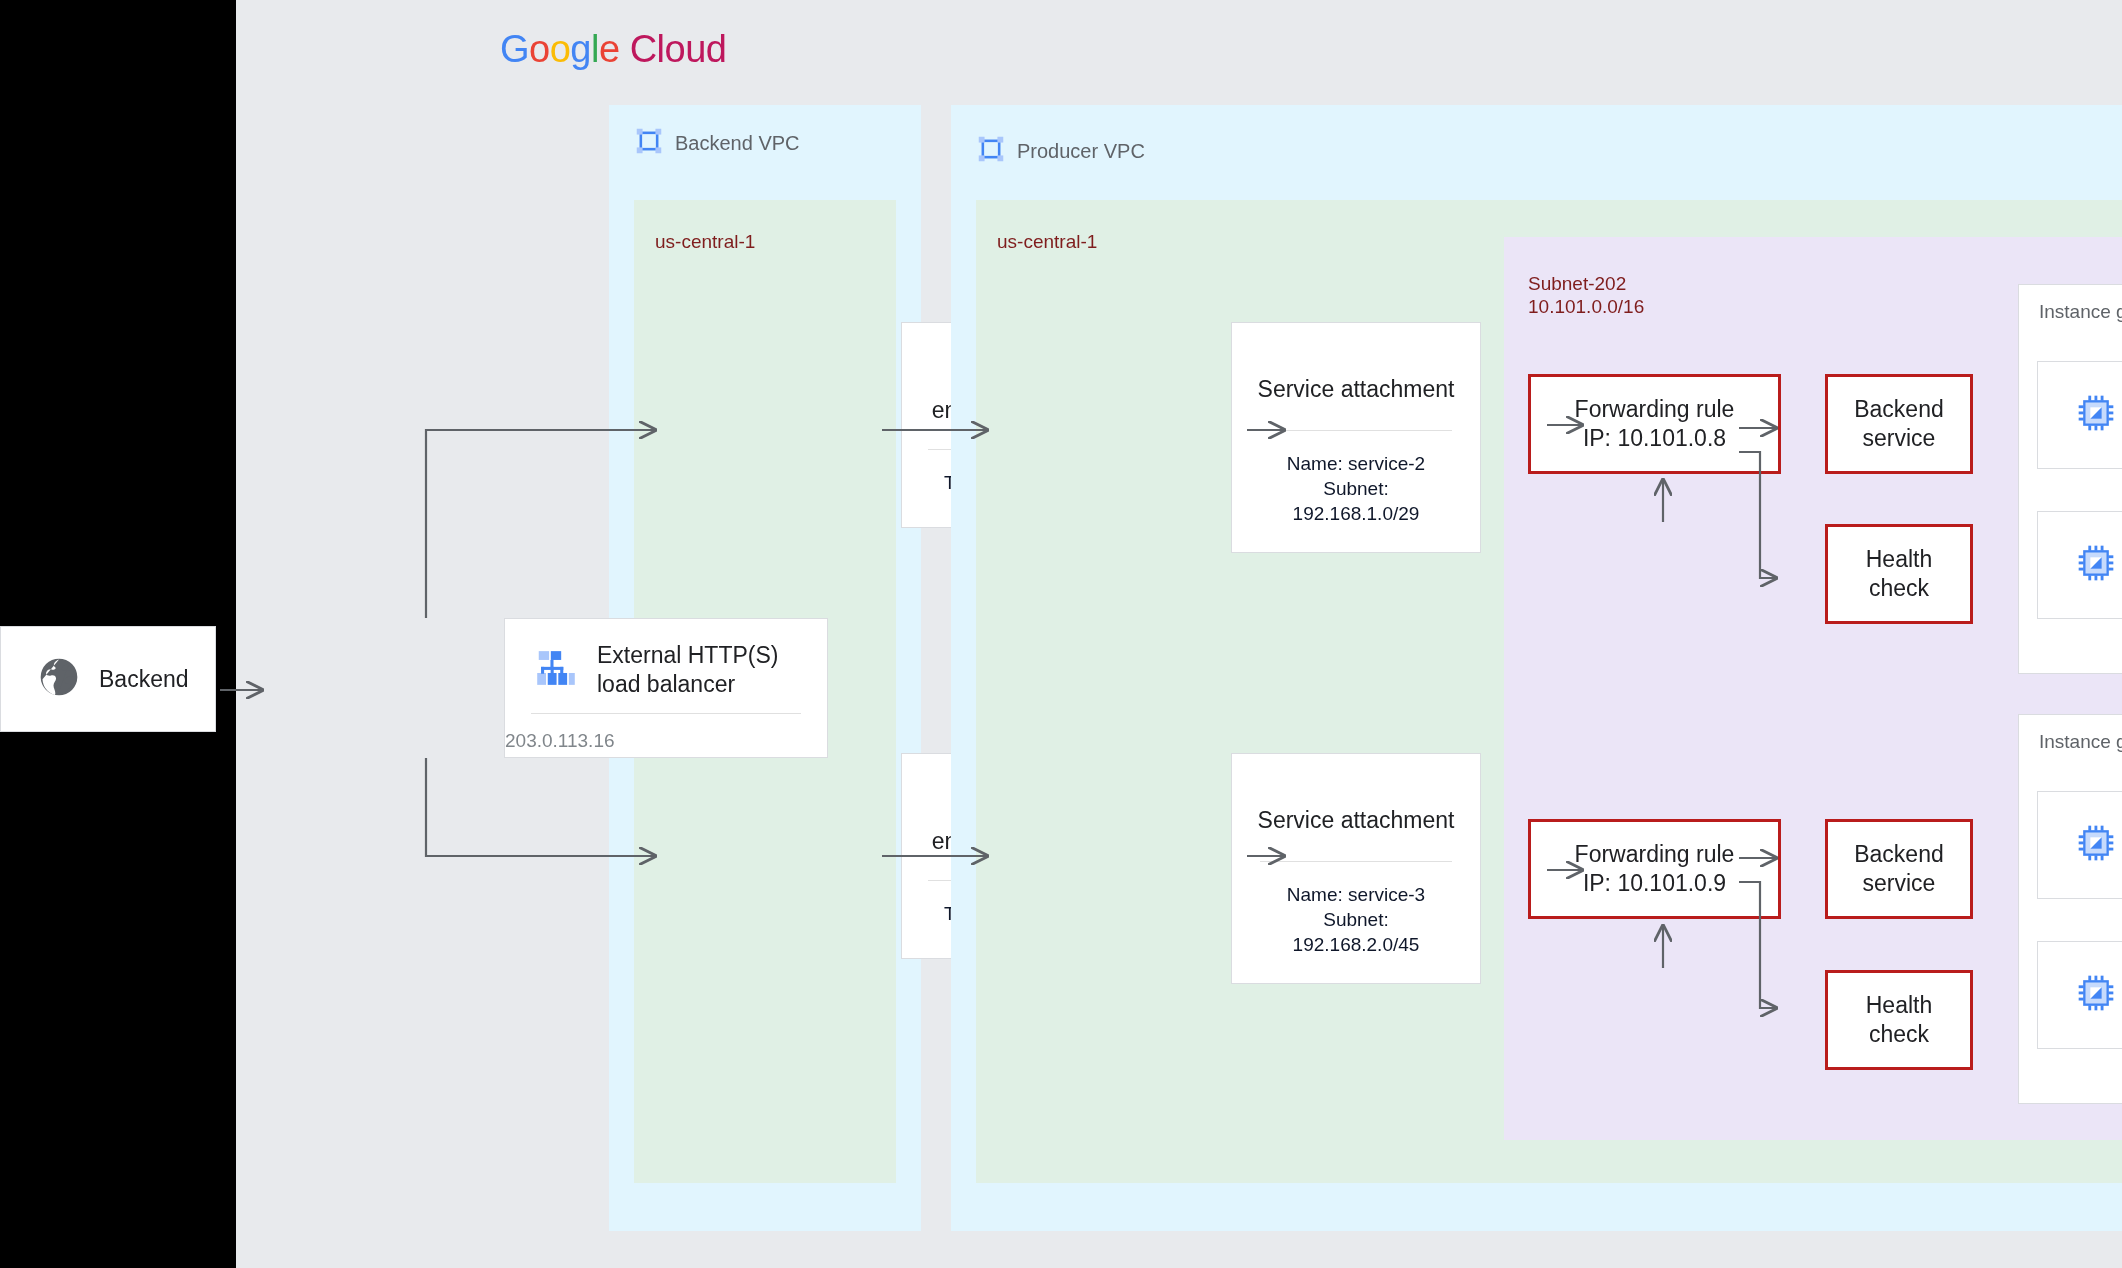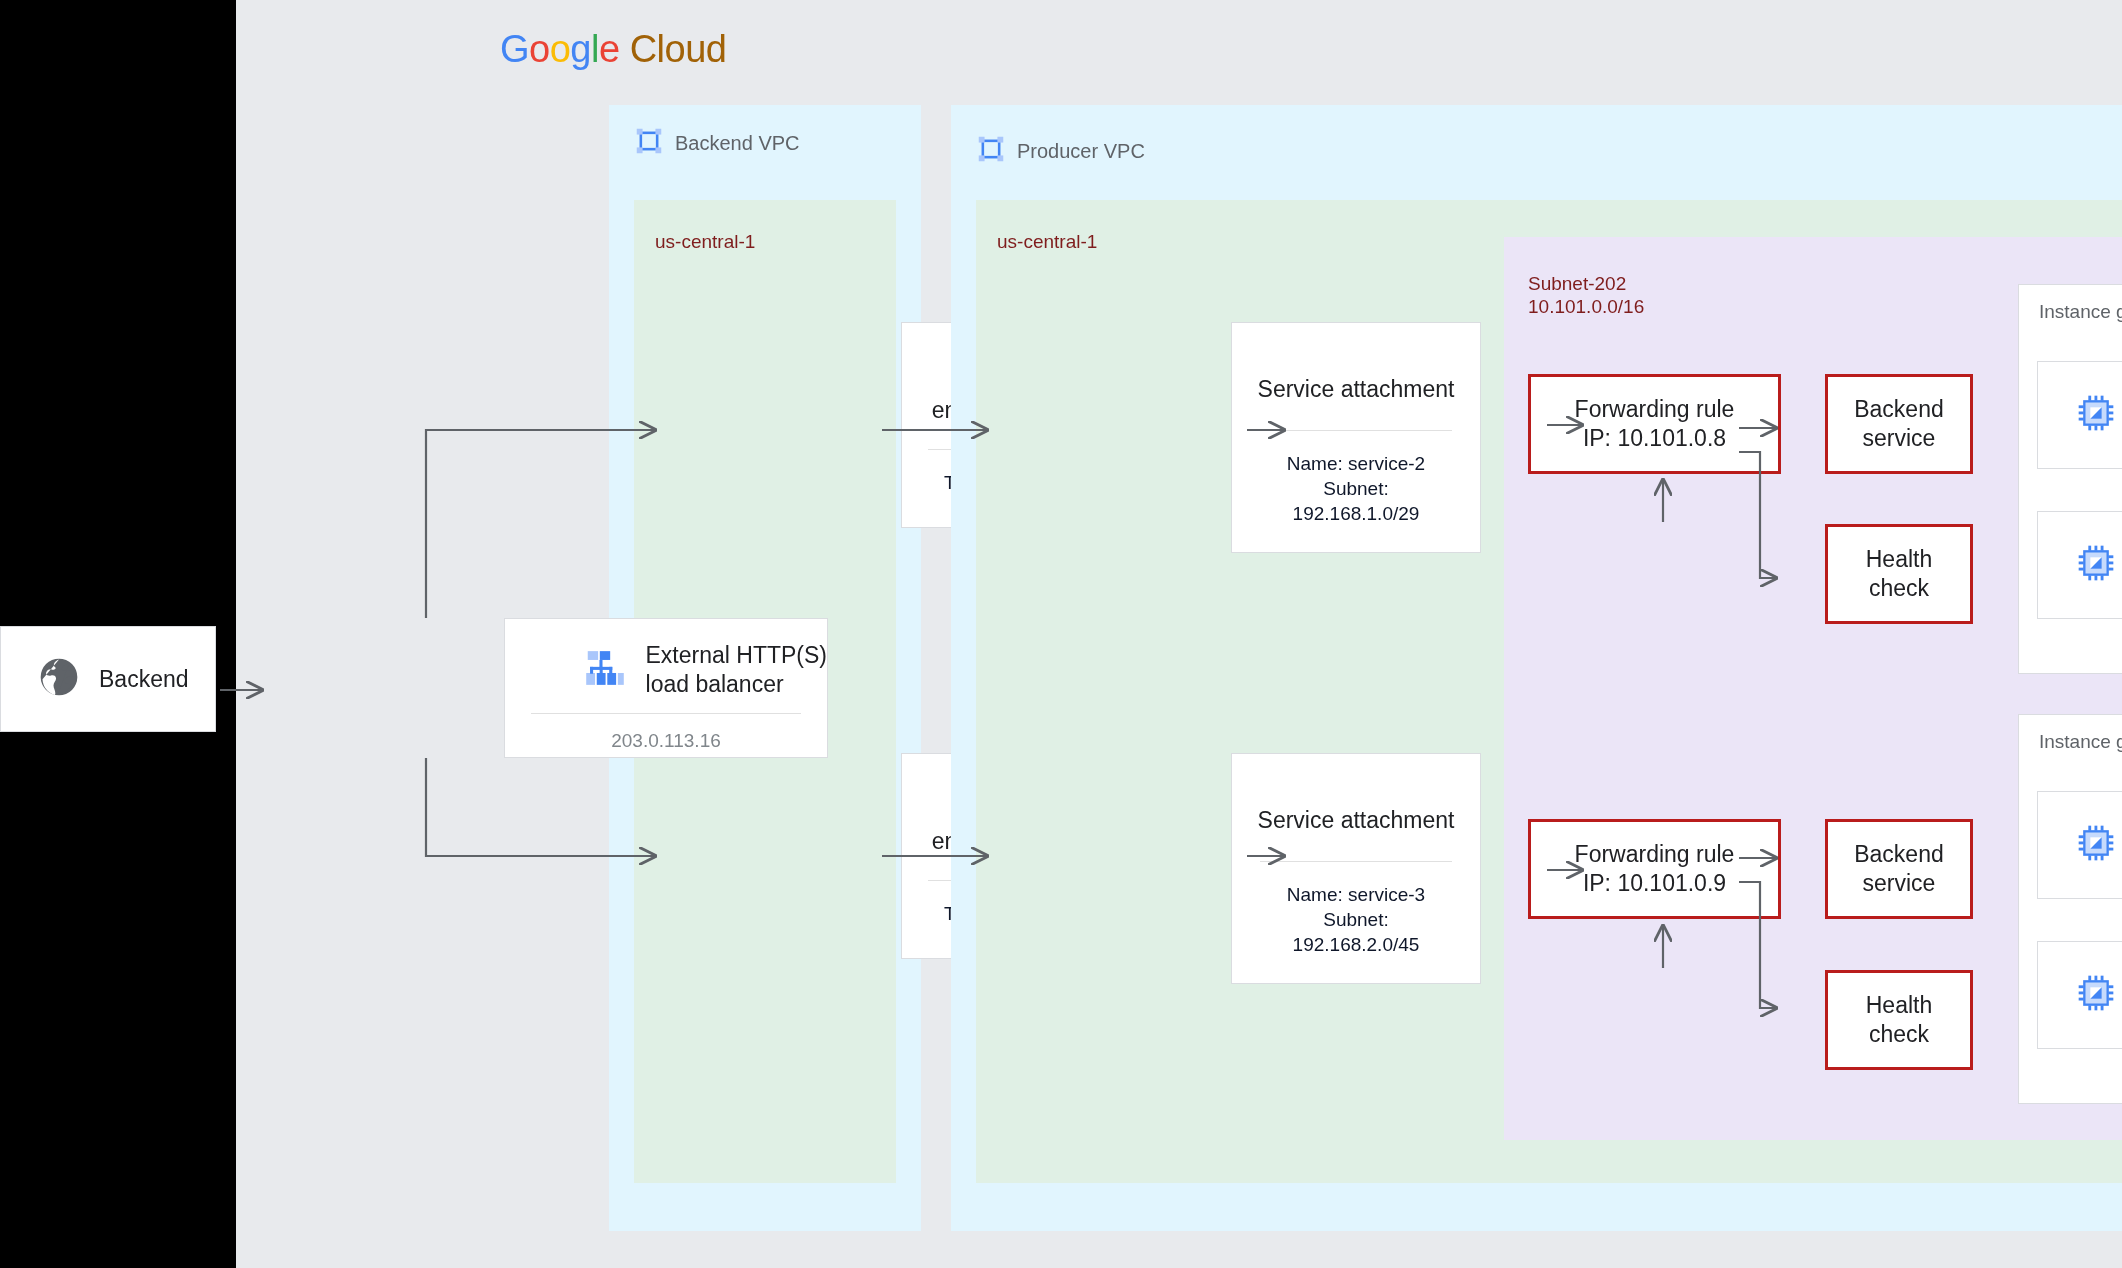--- a/index.html
+++ b/index.html
@@ -8,21 +8,21 @@
   #stage{position:relative;width:2122px;height:1268px;background:#000;}
 
   
   #cloud{position:absolute;left:236px;top:0;width:1886px;height:1268px;background:#e8eaed;}
 
   
   #logo{position:absolute;left:264px;top:28px;font-size:38px;letter-spacing:-0.5px;
         font-family:"Liberation Sans",sans-serif;white-space:nowrap;}
   #logo span{font-weight:400;}
   .g-b{color:#4285f4;} .g-r{color:#ea4335;} .g-y{color:#fbbc05;} .g-g{color:#34a853;}
-  .g-cloud{color:#a16207;font-weight:400;}
+  .g-cloud{color:#be185d;font-weight:400;}
 
   
   .panel{position:absolute;box-sizing:border-box;}
   .vpc{background:#e1f5fe;}
   .region{background:#e0f0e5;}
   .subnet{background:#ebe5f7;}
 
   .panel-label{position:absolute;color:#7f1d1d;font-size:19px;white-space:nowrap;}
   .panel-label.multi{line-height:1.28;}
 
@@ -44,24 +44,24 @@
   .inst{position:absolute;box-sizing:border-box;background:#fff;border:1px solid #dadce0;
       display:flex;align-items:center;gap:16px;padding-left:38px;}
 
   
   #internet{position:absolute;left:0;top:626px;width:216px;height:106px;background:#fff;
       border:1px solid #dadce0;box-sizing:border-box;display:flex;align-items:center;gap:18px;padding-left:36px;}
   #internet .ilabel{color:#202124;font-size:23px;}
 
   
   #lbcard{position:absolute;left:268px;top:618px;width:324px;height:140px;}
-  #lbcard .row{display:flex;align-items:center;gap:18px;padding:22px 0 0 28px;justify-content:flex-end;}
+  #lbcard .row{display:flex;align-items:center;gap:18px;padding:22px 0 0 28px;}
   #lbcard .lbtxt{color:#202124;font-size:23px;line-height:1.27;}
   #lbcard .divider{margin:14px 26px 0 26px;}
-  #lbcard .ip{color:#80868b;font-size:19px;text-align:center;margin-top:16px;}
+  #lbcard .ip{color:#80868b;font-size:19px;text-align:left;margin-top:16px;}
 
   svg.conn{position:absolute;left:0;top:0;width:2122px;height:1268px;pointer-events:none;}
 </style>
 </head>
 <body>
 
 <div id="stage">
 
   <div id="cloud">
 

